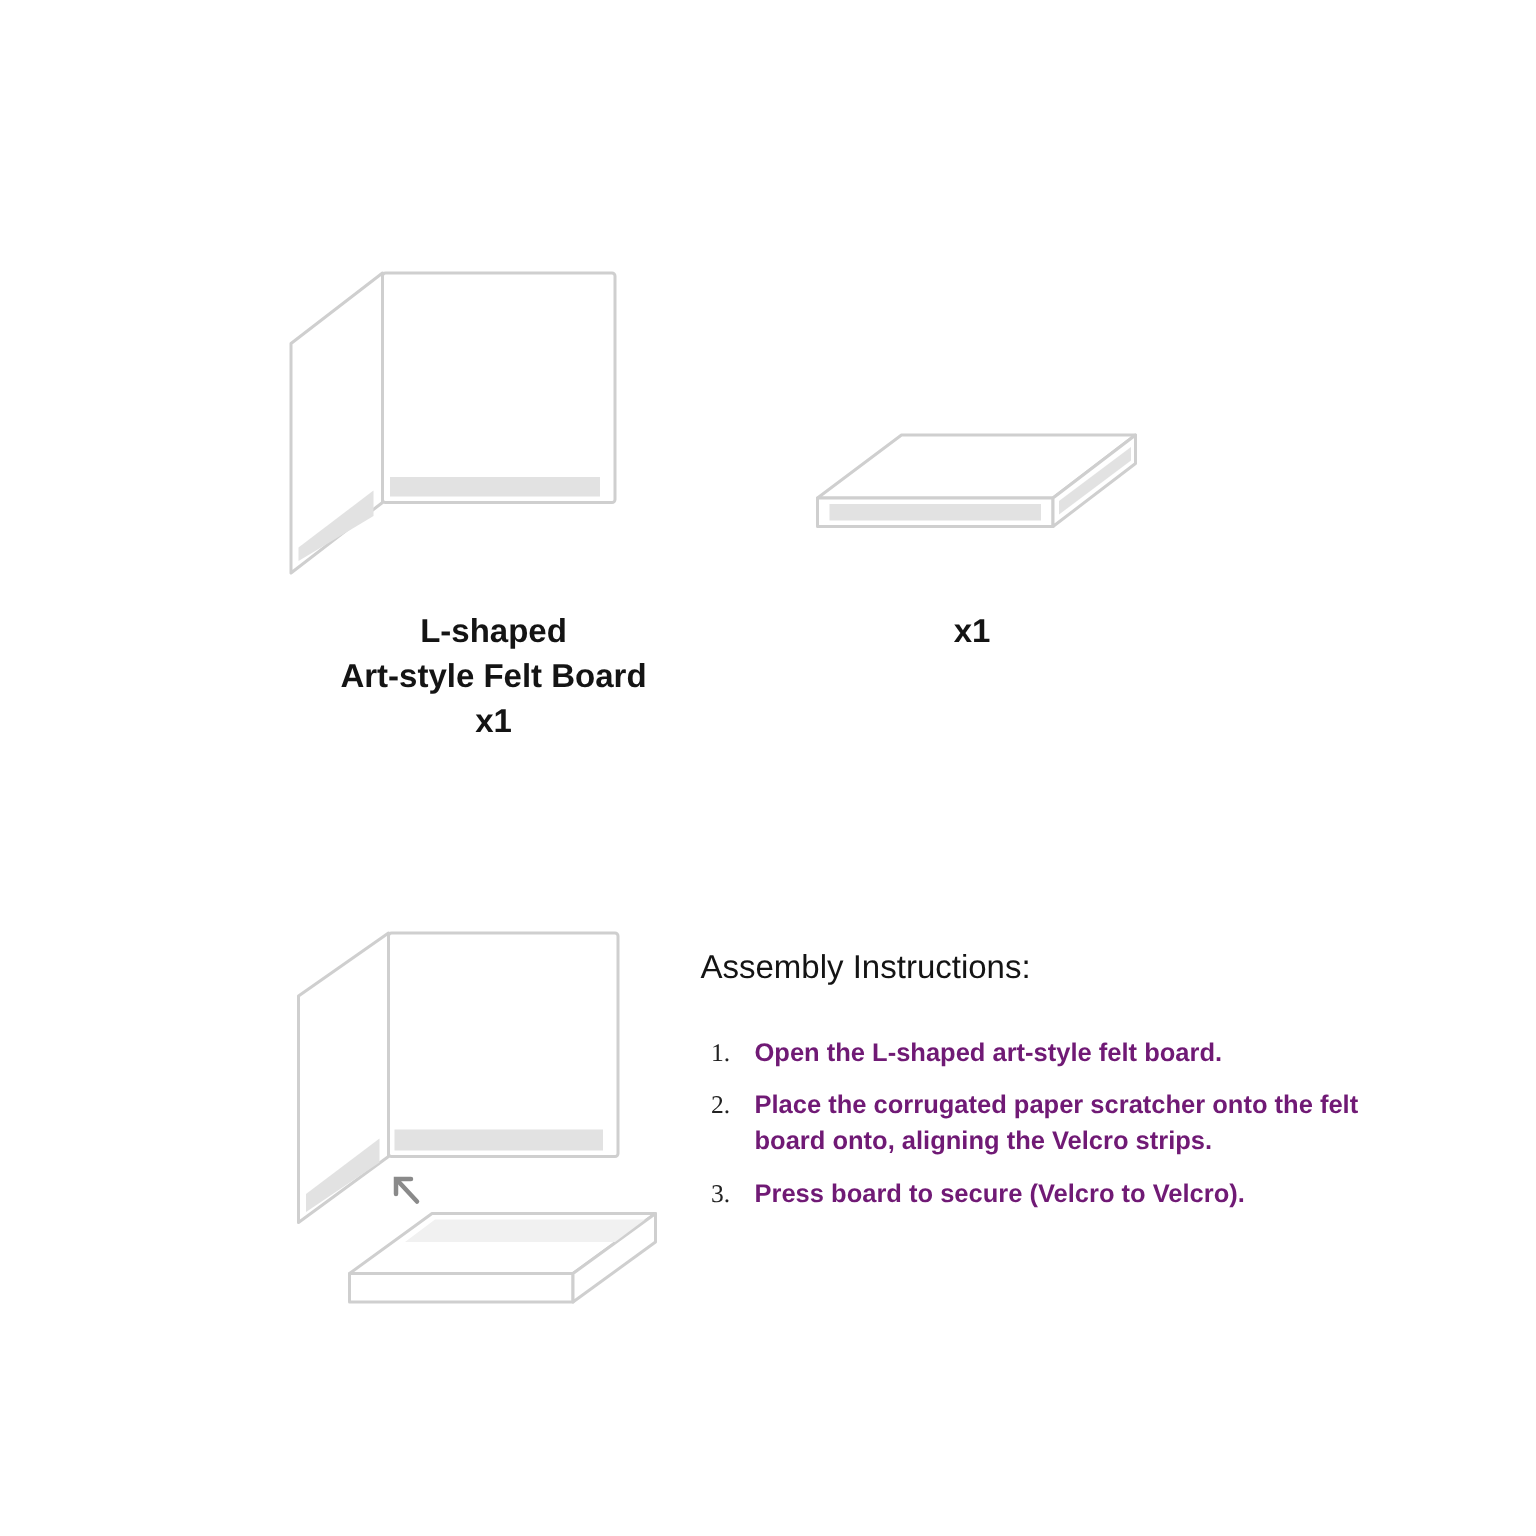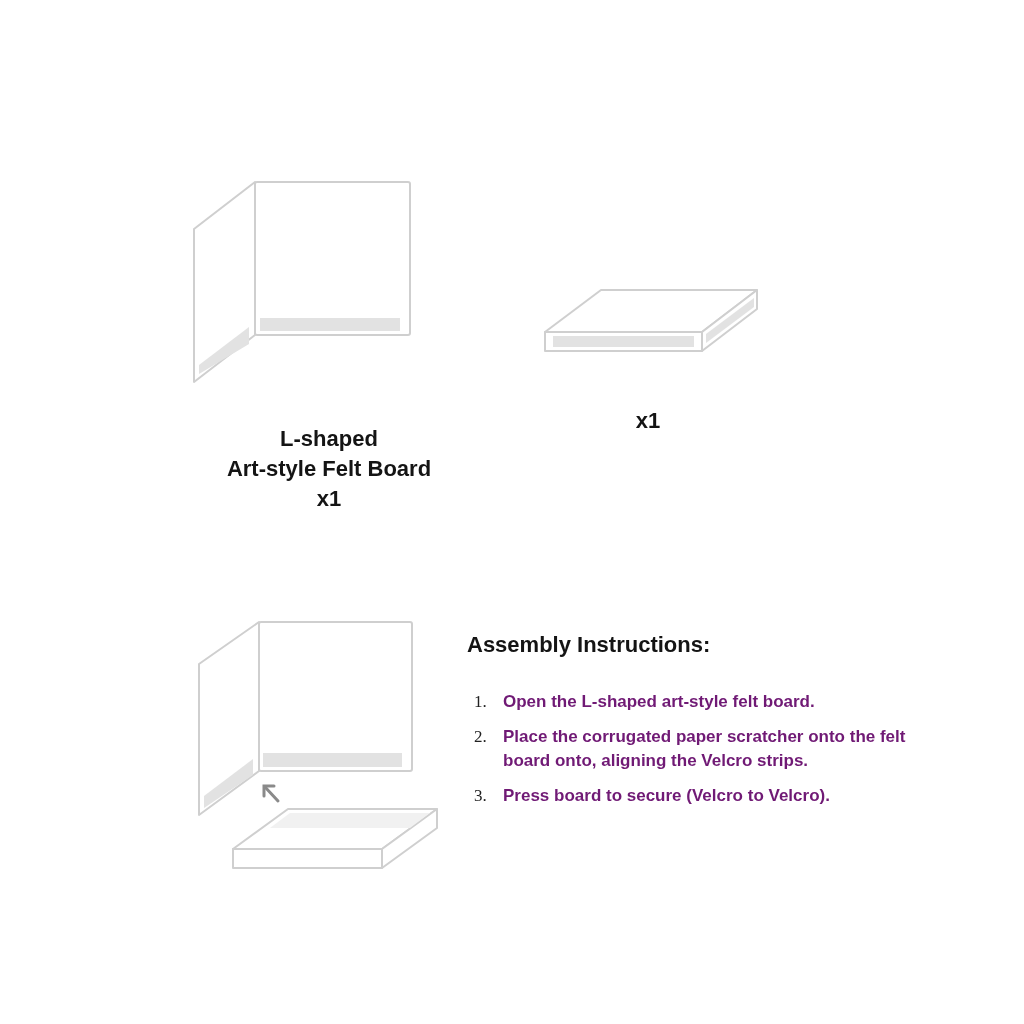--- a/index.html
+++ b/index.html
@@ -22,21 +22,21 @@
       font-weight: bold;
       font-size: 22px;
       line-height: 30px;
       color: #141414;
     }
     .caption div { white-space: nowrap; }
     .instr-title {
       position: absolute;
       left: 467px;
       top: 631px;
-      font-weight: bold;
+      font-weight: normal;
       font-size: 22px;
       line-height: 28px;
       color: #141414;
       white-space: nowrap;
     }
     .steps {
       position: absolute;
       left: 474px;
       top: 690px;
       margin: 0;
@@ -105,21 +105,21 @@
   <g fill="#ffffff" stroke="#cfcfcf" stroke-width="2" stroke-linejoin="round">
     <polygon points="233,849 288,809 437,809 382,849"></polygon>
     <rect x="233" y="849" width="149" height="19"></rect>
     <polygon points="382,849 437,809 437,828 382,868"></polygon>
   </g>
   <g fill="#f1f1f1" stroke="none">
     <polygon points="290,813 430,813 410,828 270,828"></polygon>
   </g>
 </svg>
 
-<div class="caption" style="left:179px; top:406px; width:300px;margin-top:18px;">
+<div class="caption" style="left:179px; top:406px; width:300px;">
   <div>L-shaped</div>
   <div>Art-style Felt Board</div>
   <div>x1</div>
 </div>
 
 <div class="caption" style="left:498px; top:406px; width:300px;">
   <div>x1</div>
 </div>
 
 <div class="instr-title">Assembly Instructions:</div>

